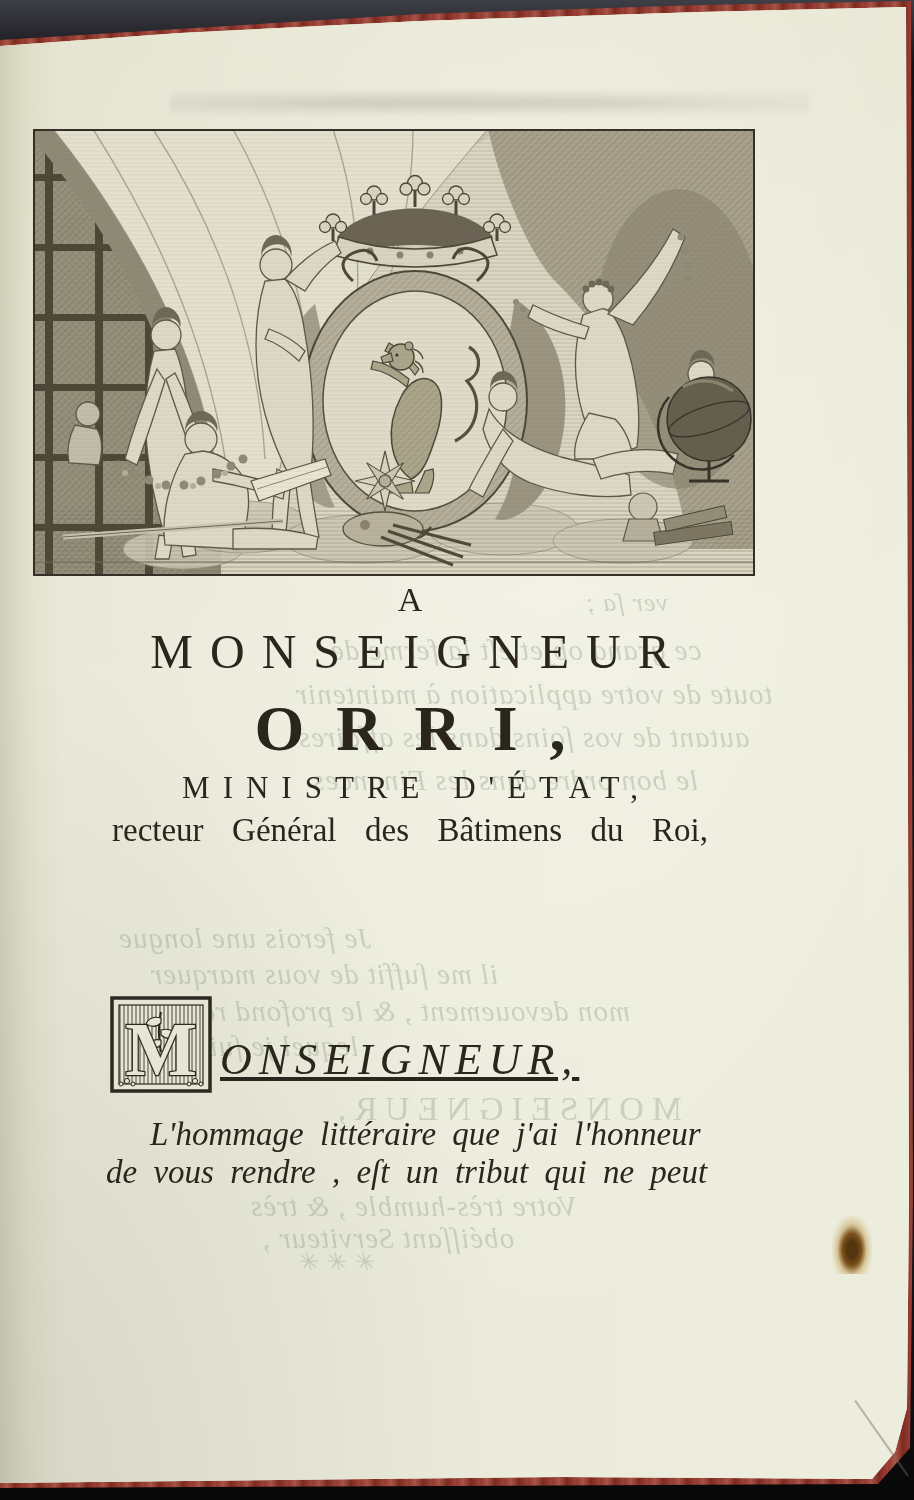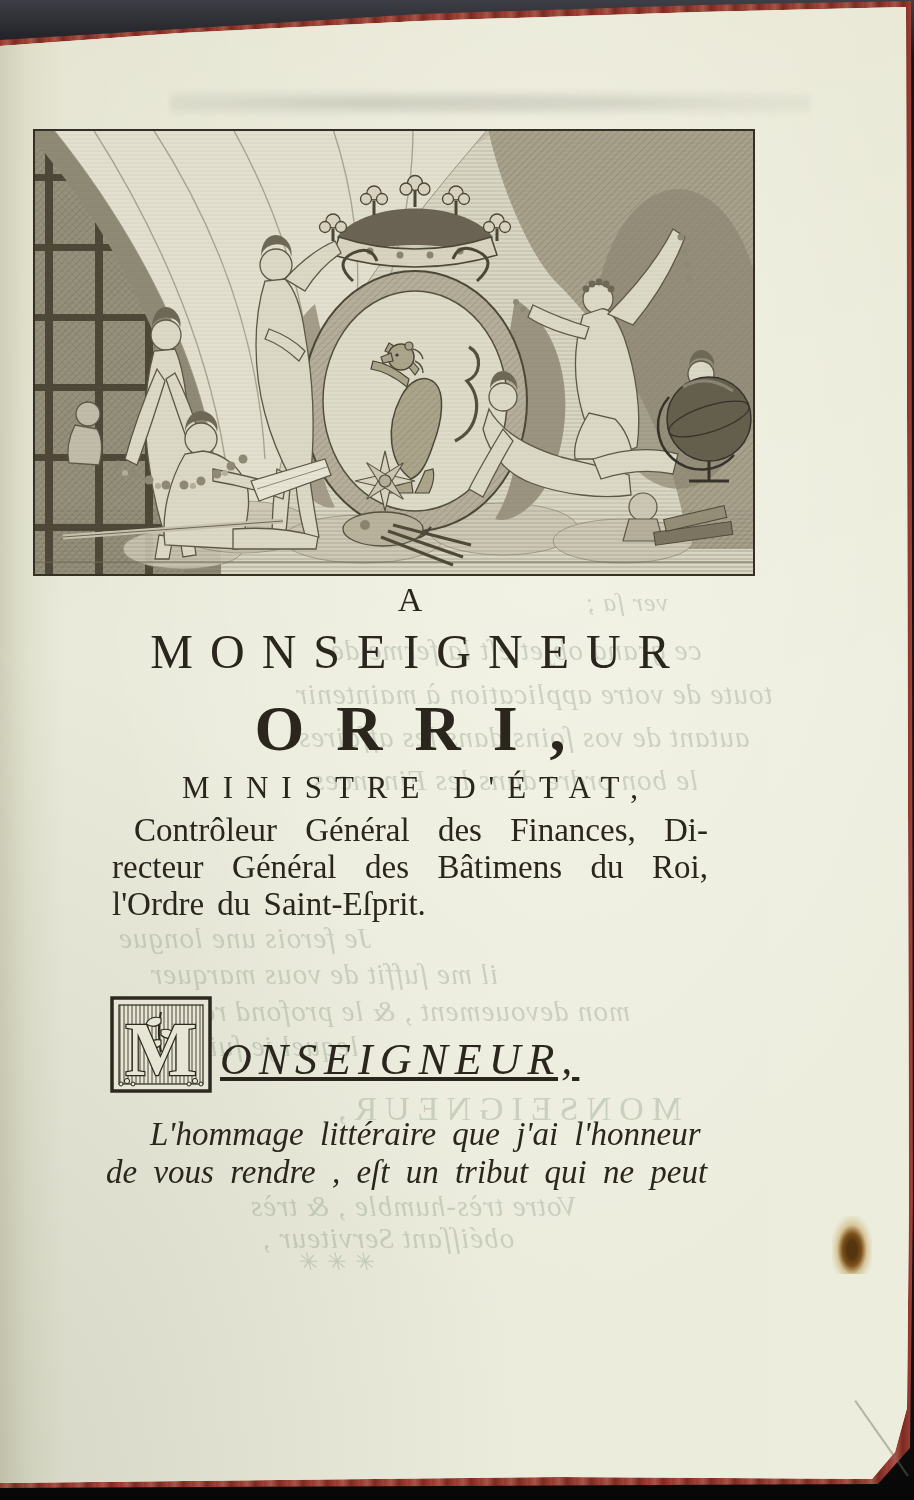--- a/index.html
+++ b/index.html
@@ -318,23 +318,21 @@
       <rect x="1" y="1" width="720" height="445" fill="none" stroke="#332f26" stroke-width="2"></rect>
       <rect x="0" y="0" width="722" height="447" fill="url(#hh)" opacity="0.12"></rect>
     </svg>
 
     <div class="headings ink h-a">A</div>
     <div class="headings ink h-mons">MONSEIGNEUR</div>
     <div class="headings ink h-orri">ORRI,</div>
     <div class="headings ink h-min">MINISTRE D'ÉTAT,</div>
 
     <div class="titles ink">
-      <div class="just first">Contrôleur Général des Finances, Di-</div>
       <div class="just">recteur Général des Bâtimens du Roi,</div>
-      <div>l'Ordre du Saint-Eſprit.</div>
     </div>
 
     <svg class="dropcap" viewBox="0 0 102 97">
       <defs>
         <pattern id="dh" width="4" height="4" patternUnits="userSpaceOnUse">
           <line x1="2" y1="0" x2="2" y2="4" stroke="#3c362a" stroke-width="0.9"></line>
         </pattern>
       </defs>
       <rect x="2" y="2" width="98" height="93" fill="#e7e5d3" stroke="#2d2820" stroke-width="3.5"></rect>
       <rect x="9" y="9" width="84" height="79" fill="url(#dh)" stroke="#2d2820" stroke-width="1.2"></rect>

